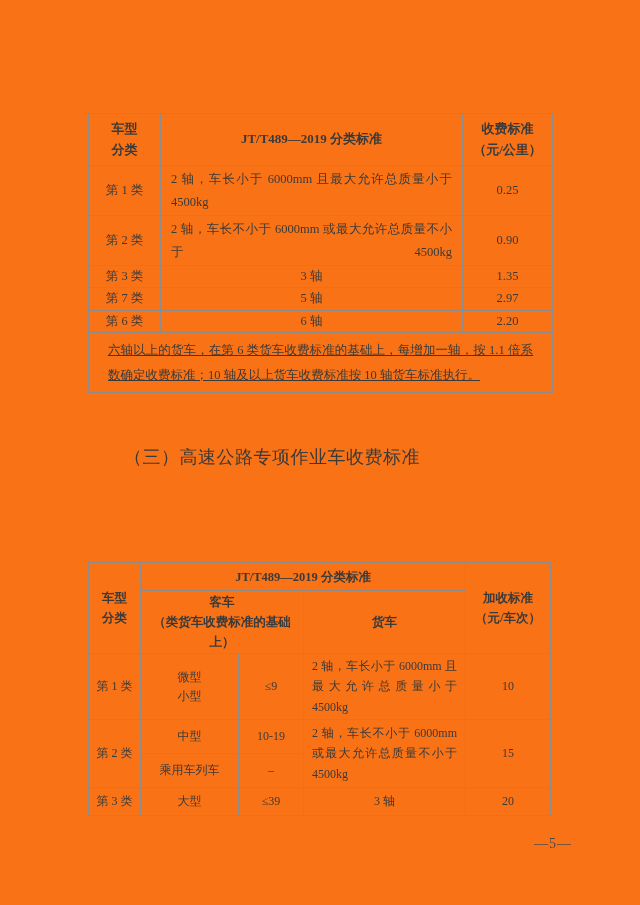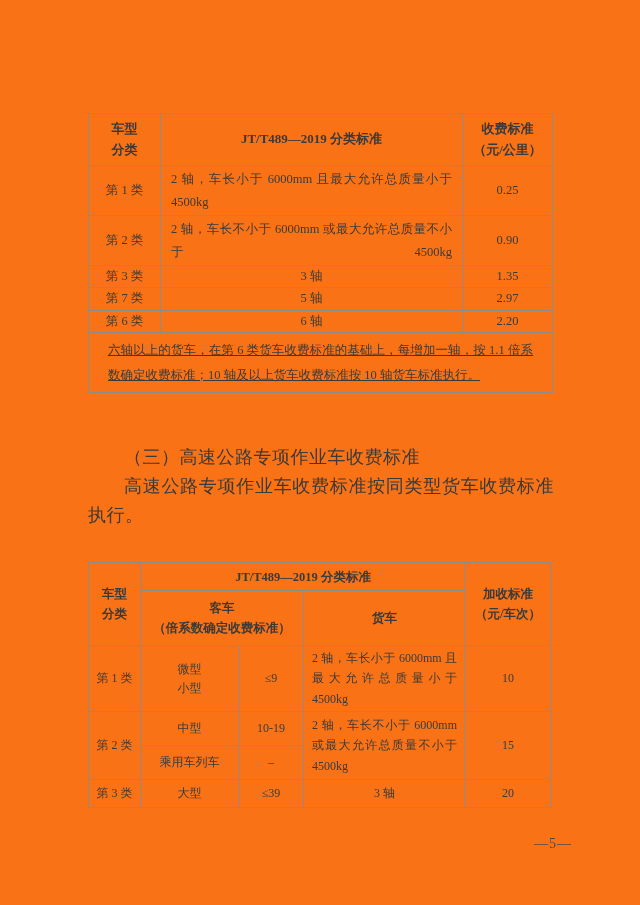--- a/index.html
+++ b/index.html
@@ -89,41 +89,40 @@
       <td>2.20</td>
     </tr>
     <tr style="height:60px">
       <td class="note-cell" colspan="3">六轴以上的货车，在第 6 类货车收费标准的基础上，每增加一轴，按 1.1 倍系数确定收费标准；10 轴及以上货车收费标准按 10 轴货车标准执行。</td>
     </tr>
   </tbody>
     </table>
 
   <div class="paras">
     <p>（三）高速公路专项作业车收费标准</p>
-    <p class="just">高速公路专项作业车收费标准按同类型货车收费标准执行。</p>
   </div>
 
   <table class="t2">
     <colgroup>
       <col style="width:52px">
         <col style="width:98px">
         <col style="width:65px">
         <col style="width:162px">
         <col style="width:85px">
     </colgroup>
     <tbody>
         <tr style="height:28px">
       <th rowspan="2">车型
 分类</th>
       <th colspan="3">JT/T489—2019 分类标准</th>
       <th rowspan="2">加收标准（元/车次）</th>
     </tr>
     <tr style="height:55px">
       <th colspan="2">客车
-（倍系数确定收费标准）</th>
+（类货车收费标准的基础上）</th>
       <th>货车</th>
     </tr>
     <tr style="height:57px">
       <td>第 1 类</td>
       <td>微型
 小型</td>
       <td>≤9</td>
       <td class="desc">2 轴，车长小于 6000mm 且最大允许总质量小于 4500kg</td>
       <td>10</td>
     </tr>

